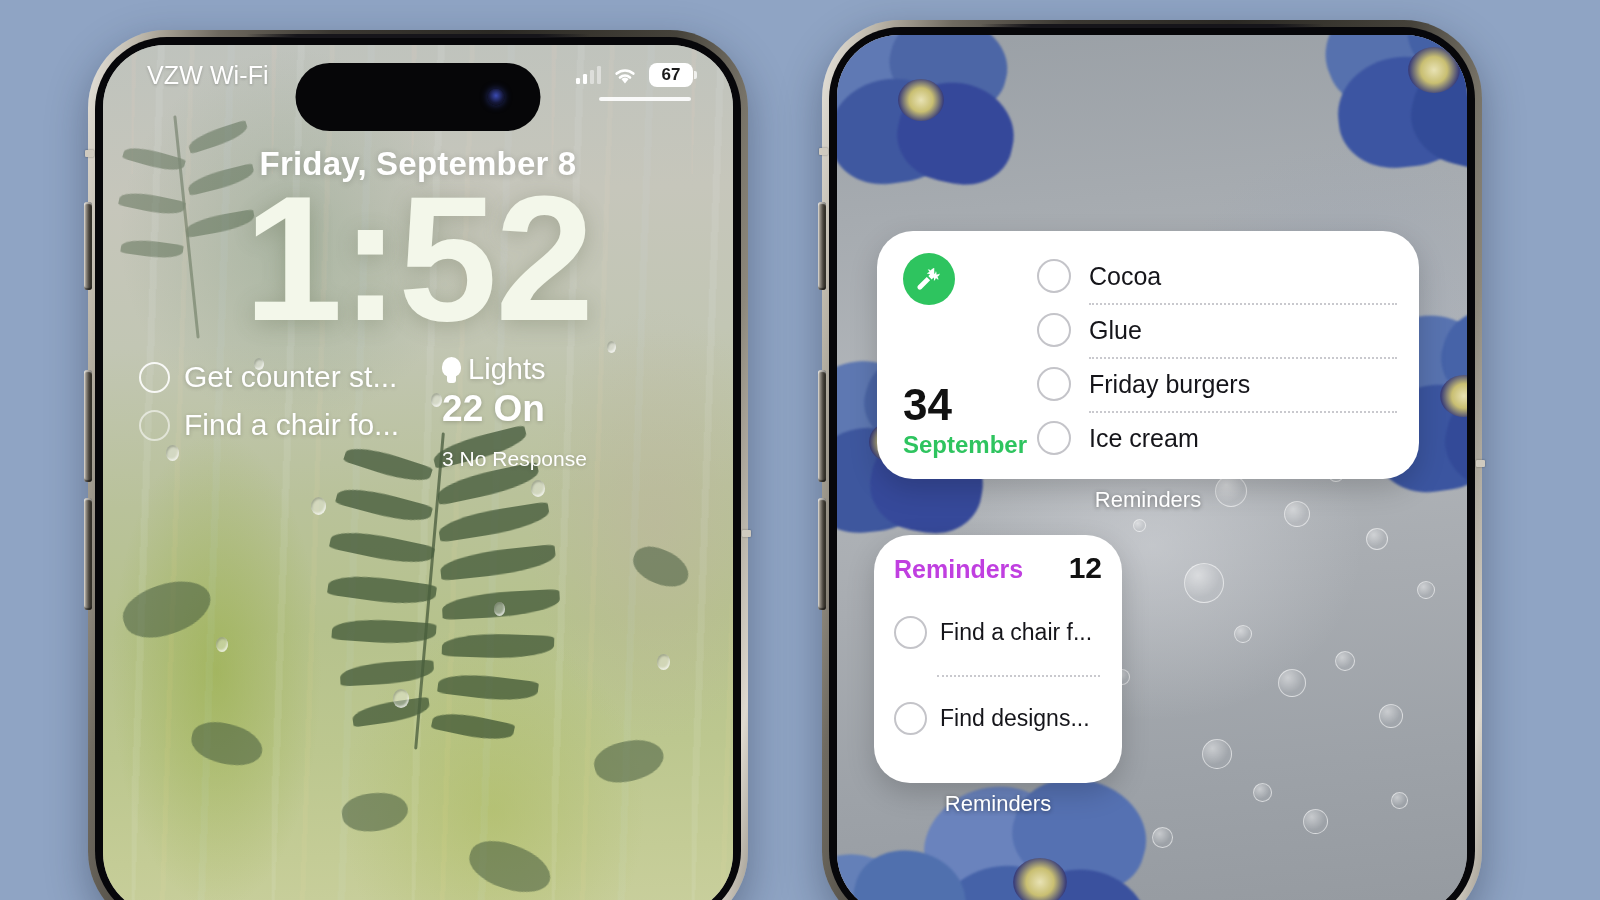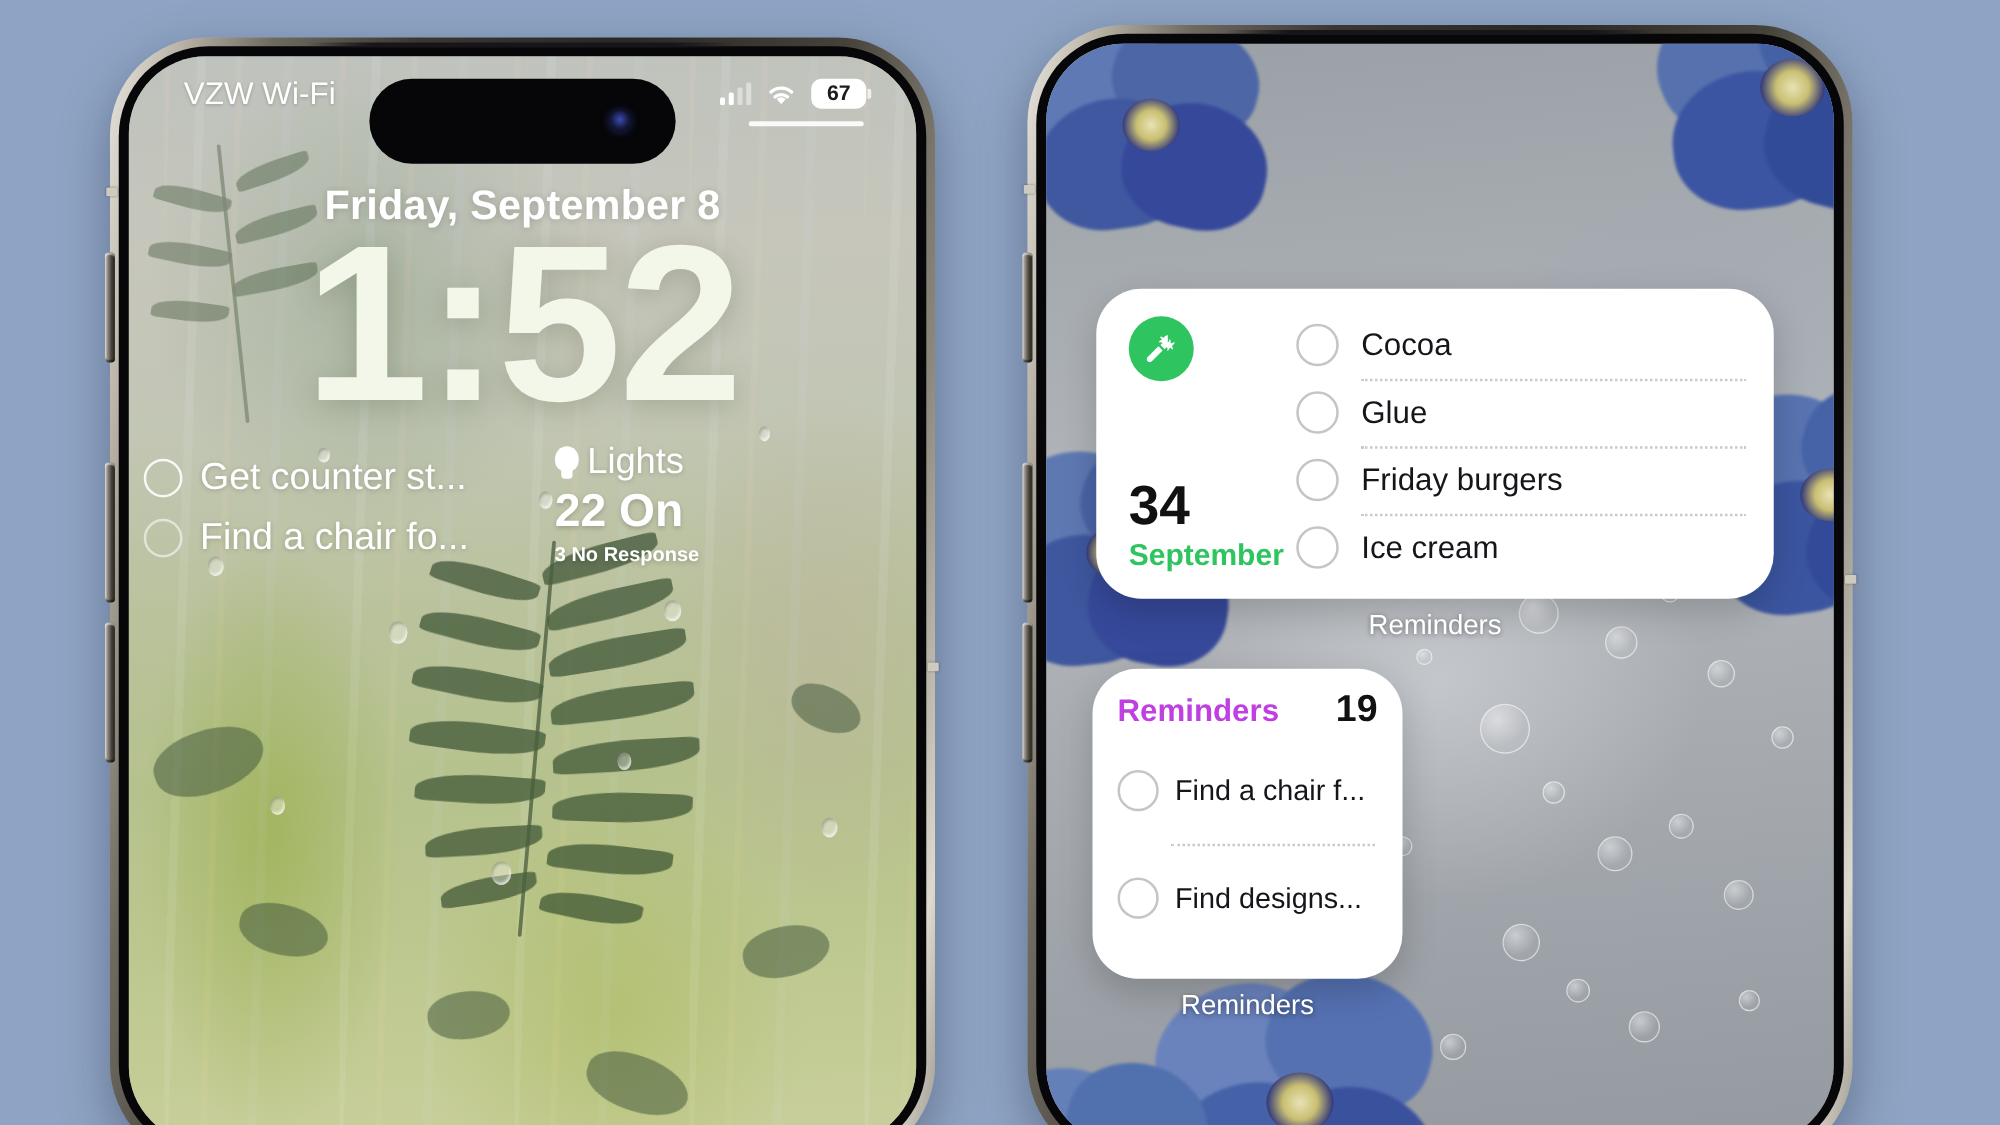--- a/index.html
+++ b/index.html
@@ -121,34 +121,34 @@
   
   .ls-date{
     position:absolute;top:100px;left:0;right:0;text-align:center;color:#fff;
     font-size:33px;font-weight:600;letter-spacing:.2px;text-shadow:0 1px 6px rgba(0,0,0,.18);z-index:15;
   }
   .ls-time{
     position:absolute;top:125px;left:0;right:0;text-align:center;z-index:15;
     font-size:178px;line-height:1;font-weight:600;letter-spacing:-2px;
     color:#f3f7ea;text-shadow:0 4px 22px rgba(90,100,70,.30);
   }
-  .ls-widgets{position:absolute;top:308px;left:0;right:0;z-index:16;display:flex;padding:0 12px;box-sizing:border-box;align-items:flex-end;}
+  .ls-widgets{position:absolute;top:308px;left:0;right:0;z-index:16;display:flex;padding:0 36px;box-sizing:border-box;}
   .ls-col-left{flex:1.15;}
   .ls-col-right{flex:1;padding-left:10px;}
   .ls-row{display:flex;align-items:center;gap:14px;height:48px;color:#fff;
     font-size:30px;font-weight:500;text-shadow:0 1px 4px rgba(0,0,0,.2);}
   .ring{width:27px;height:27px;border-radius:50%;border:2.5px solid rgba(255,255,255,.88);flex:none;}
   .ring.dim{border-color:rgba(255,255,255,.55);}
   .lights-head{display:flex;align-items:center;gap:7px;color:#fff;font-size:29px;font-weight:400;
     text-shadow:0 1px 4px rgba(0,0,0,.2);}
   .bulb{width:19px;height:26px;position:relative;flex:none;}
   .bulb .glass{position:absolute;top:0;left:0;width:19px;height:20px;border-radius:50% 50% 42% 42%;background:#fff;}
   .bulb .base{position:absolute;bottom:0;left:5px;width:9px;height:7px;border-radius:0 0 3px 3px;background:#fff;}
   .lights-val{color:#fff;font-size:37px;font-weight:700;margin-top:2px;text-shadow:0 1px 4px rgba(0,0,0,.2);}
-  .lights-sub{color:#fff;font-size:16px;font-weight:700;margin-top:6px;text-shadow:0 1px 4px rgba(0,0,0,.2);}
+  .lights-sub{color:#fff;font-size:21px;font-weight:400;margin-top:17px;text-shadow:0 1px 4px rgba(0,0,0,.2);}
 
   
   .w-card{position:absolute;background:#fff;border-radius:36px;z-index:16;
     box-shadow:0 10px 28px rgba(0,0,0,.18);}
   .w-label{position:absolute;z-index:16;color:#fff;font-size:22px;font-weight:500;
     text-align:center;text-shadow:0 1px 4px rgba(0,0,0,.45);}
 
   
   #groceries{left:40px;top:196px;width:542px;height:248px;display:flex;}
   .gro-left{width:160px;padding:22px 0 20px 26px;box-sizing:border-box;
@@ -408,21 +408,21 @@
             <span class="chk"></span>
             <span class="g-txt">Ice cream</span>
           </div>
         </div>
       </div>
       <div class="w-label" style="left:40px;top:452px;width:542px;">Reminders</div>
 
       <div class="w-card" id="remwidget">
         <div class="rem-head">
           <span class="rem-title">Reminders</span>
-          <span class="rem-count">19</span>
+          <span class="rem-count">12</span>
         </div>
         <div class="rem-list">
           <div class="r-item">
             <span class="r-chk"></span>
             <span class="r-txt">Find a chair f...</span>
           </div>
           <div class="r-item">
             <span class="r-chk"></span>
             <span class="r-txt">Find designs...</span>
           </div>

